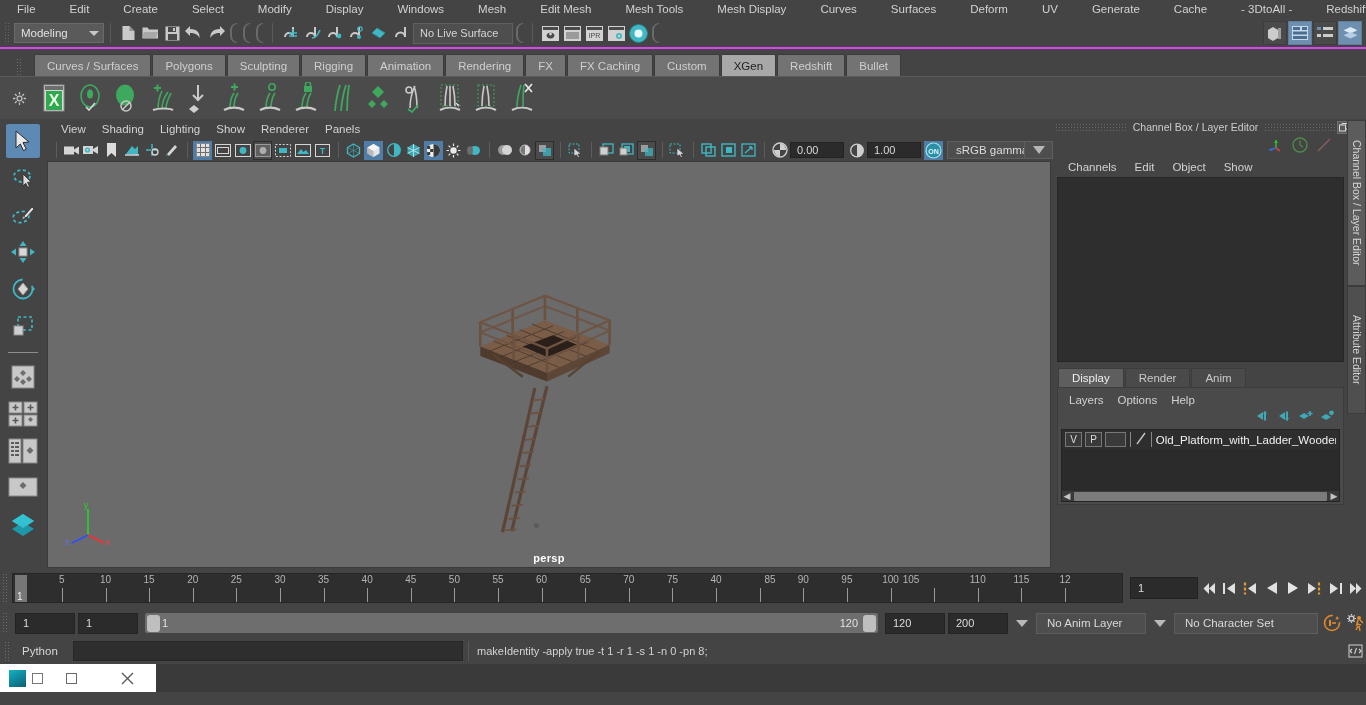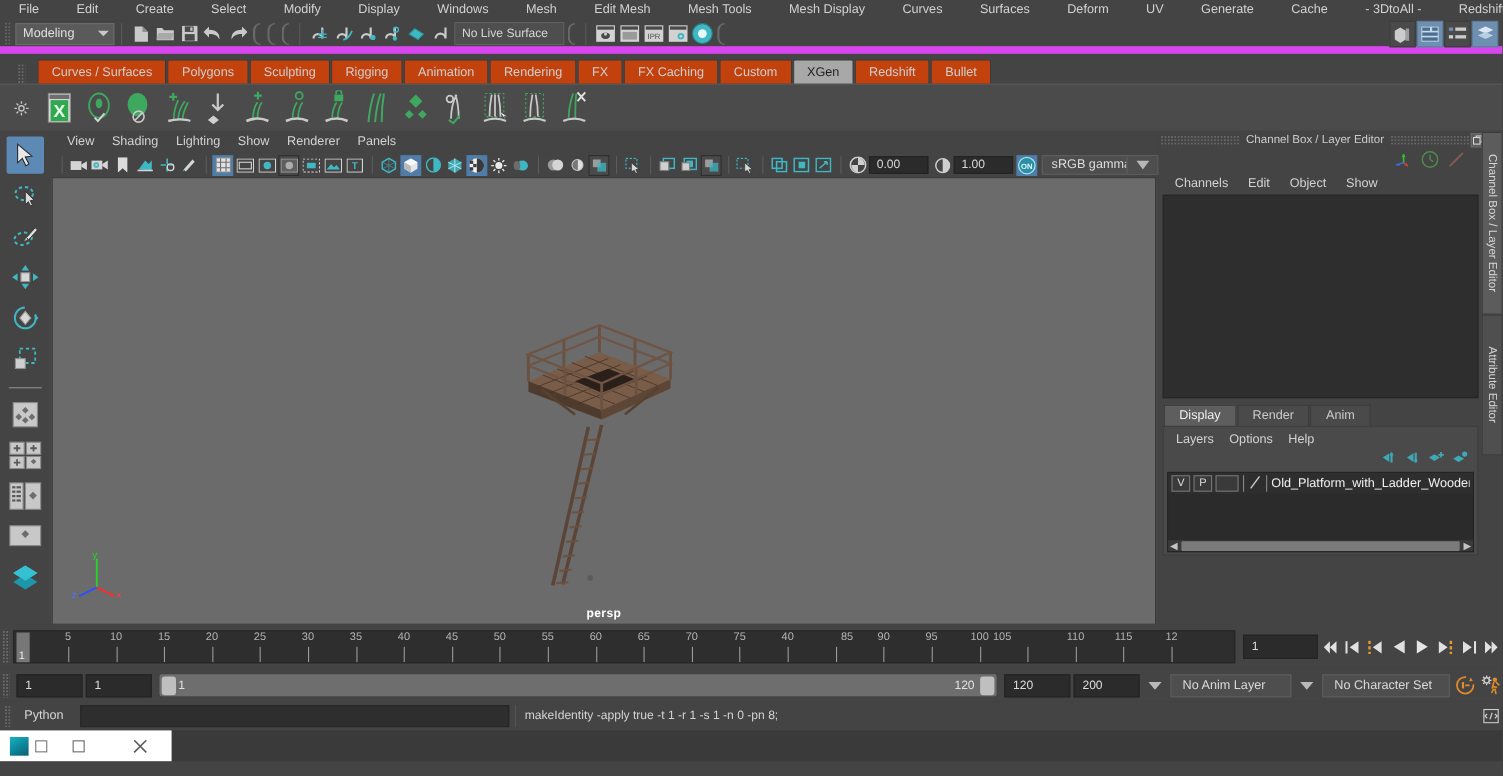--- a/index.html
+++ b/index.html
@@ -19,21 +19,21 @@
     padding-left:8px; gap:16px;
   }
   .menubar .mi{
     font-size:11.5px; color:#d2d2d2; padding:2px 9px; line-height:13px;
     white-space:nowrap; cursor:default;
   }
 
   
   .statusline{
     height:30px; background:#444; display:flex; align-items:center;
-    padding-left:4px; border-bottom:7px solid #d946ef;
+    padding-left:4px; border-bottom:2px solid #d946ef;
   }
   .gripdots{
     width:7px; height:22px; margin-right:3px; flex:none;
     background-image:radial-gradient(#6d6d6d 0.8px, transparent 0.9px);
     background-size:3px 3px; opacity:.85;
   }
   .menu-sel{
     height:20px; background:#5a5a5a; border:1px solid #6a6a6a;
     display:flex; align-items:center; width:90px; color:#e0e0e0;
     font-size:11.5px; padding-left:6px; position:relative;
@@ -72,21 +72,21 @@
     width:30px; flex:none; display:flex; flex-direction:column;
     align-items:center;
   }
   .gutter-dots{
     width:7px;height:18px;margin-top:2px;
     background-image:radial-gradient(#6d6d6d 0.8px, transparent 0.9px);
     background-size:3px 3px;
   }
   .stab{
     height:22px; padding:0 12px; display:flex; align-items:center;
-    background:#c2410c; color:#cfcfcf; font-size:11.5px;
+    background:#737373; color:#cfcfcf; font-size:11.5px;
     border:1px solid #3b3b3b; border-bottom:none; margin-right:1px;
     border-top-left-radius:2px;border-top-right-radius:2px;
     white-space:nowrap;
   }
   .stab.active{ background:#a8a8a8; color:#1e1e1e; }
   .shelfrow{
     height:43px; background:#4b4b4b; display:flex; align-items:center;
     border-top:1px solid #5a5a5a; padding-left:4px; gap:3px;
   }
   .shelf-left{
@@ -1305,21 +1305,21 @@
       <span>120</span>
     </div>
     <div class="rfield">
       <span>200</span>
     </div>
     <div class="ddarrow"></div>
     <div class="selfield" style="width:110px;">
       <span>No Anim Layer</span>
     </div>
     <div class="ddarrow"></div>
-    <div class="selfield" style="width:116px;padding-left:10px;">
+    <div class="selfield" style="width:144px;padding-left:10px;">
       <span>No Character Set</span>
     </div>
     <div class="pbtn">
       <svg width="20" height="20" viewBox="0 0 20 20">
           <circle cx="10" cy="10" r="7.5" stroke="#e08a2a" stroke-width="1.6" fill="none" stroke-dasharray="36 10"></circle>
           <path d="M15 3l2 3-3.5.4z" fill="#e08a2a"></path>
           <path d="M7 7h2v6H7z" fill="#e08a2a"></path>
           <path d="M10 9.2h4v1.6h-4z" fill="#e08a2a"></path>
         </svg>
     </div>

